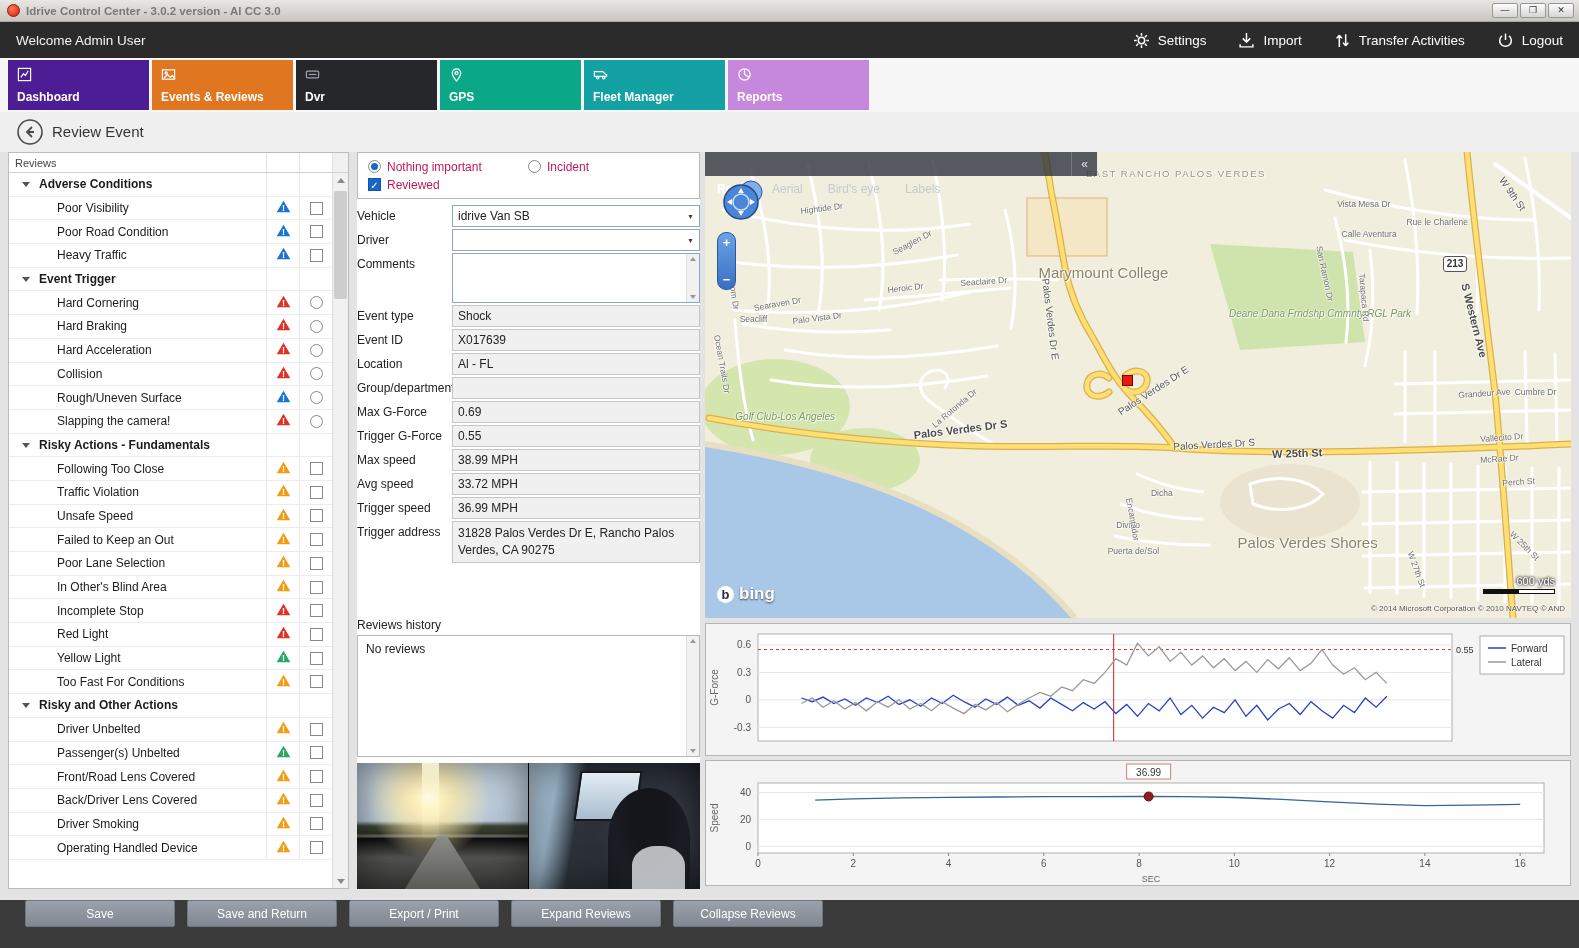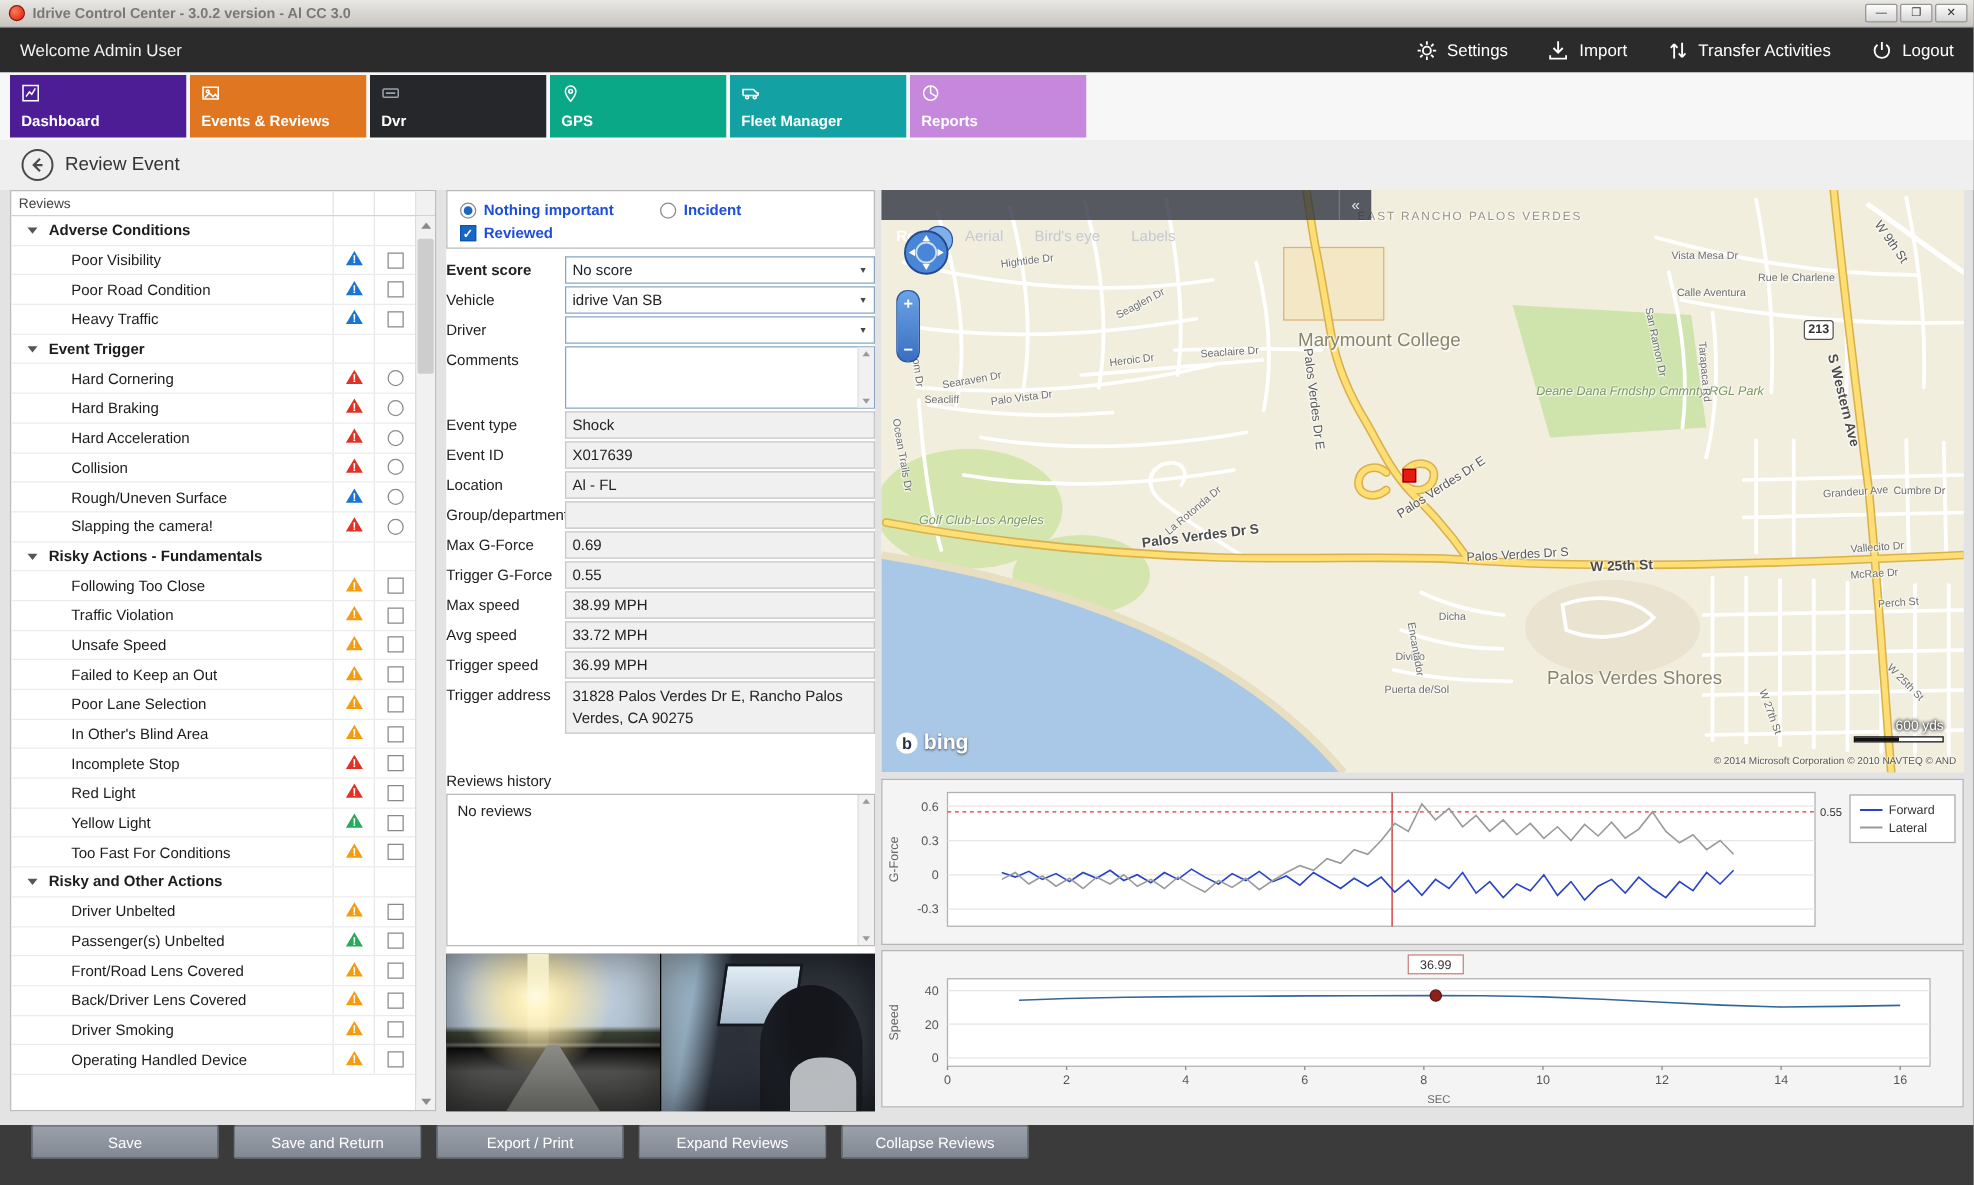--- a/index.html
+++ b/index.html
@@ -57,21 +57,21 @@
   .sarrow{position:absolute;left:0;width:15px;height:15px;background:#f1f1f1;}
   .sarrow.up{top:0;}
   .sarrow.down{bottom:0;}
   .sarrow.up::after{content:"";position:absolute;left:4px;top:5px;border-left:4px solid transparent;border-right:4px solid transparent;border-bottom:5px solid #8a8a8a;}
   .sarrow.down::after{content:"";position:absolute;left:4px;top:6px;border-left:4px solid transparent;border-right:4px solid transparent;border-top:5px solid #8a8a8a;}
   .sthumb{position:absolute;left:1px;top:18px;width:13px;height:108px;background:#cdcdcd;border-radius:2px;}
 
   
   #middle-panel{position:absolute;left:357px;top:152px;width:343px;height:737px;background:#fff;}
   .classbox{position:absolute;left:0;top:0;width:343px;height:47px;border:1px solid #b9b9b9;background:#fff;padding:5px 10px;display:flex;flex-wrap:wrap;align-content:space-between;}
-  .copt{width:160px;display:flex;align-items:flex-end;gap:6px;font-size:12px;color:#1d4ed8;height:17px;font-weight:bold;}
+  .copt{width:160px;display:flex;align-items:center;gap:6px;font-size:12px;color:#be185d;height:17px;}
   #form-rows{position:absolute;left:0;top:53px;width:343px;}
   .frow{display:flex;margin-bottom:2px;}
   .flabel{width:95px;font-size:12px;color:#222;padding-top:4px;}
   .fctrl{width:248px;}
   .select{height:22px;border:1px solid #89a6c2;background:#fff;display:flex;align-items:center;}
   .selv{flex:1;font-size:12px;padding-left:5px;color:#222;white-space:nowrap;overflow:hidden;}
   .selarr{width:17px;text-align:center;font-size:7px;color:#444;}
   .ro{height:22px;border:1px solid #c6c6c6;background:#f0f0f0;font-size:12px;padding:3px 5px;color:#222;white-space:nowrap;overflow:hidden;}
   .ro.multi{height:42px;white-space:normal;line-height:1.4;}
   .ta{height:50px;border:1px solid #89a6c2;background:#fff;position:relative;}
@@ -626,29 +626,20 @@
         <span class="copt">
           <span class="rd"></span>
           <span>Incident</span>
         </span>
         <span class="copt">
           <span class="cb on"></span>
           <span>Reviewed</span>
         </span>
       </div>
     <div id="form-rows">
-        <div class="frow">
-          <span class="flabel" style="font-weight:bold">Event score</span>
-          <span class="fctrl">
-            <span class="select" style="display:flex">
-              <span class="selv">No score</span>
-              <span class="selarr">▼</span>
-            </span>
-          </span>
-        </div>
         <div class="frow">
           <span class="flabel" style="">Vehicle</span>
           <span class="fctrl">
             <span class="select" style="display:flex">
               <span class="selv">idrive Van SB</span>
               <span class="selarr">▼</span>
             </span>
           </span>
         </div>
         <div class="frow">

